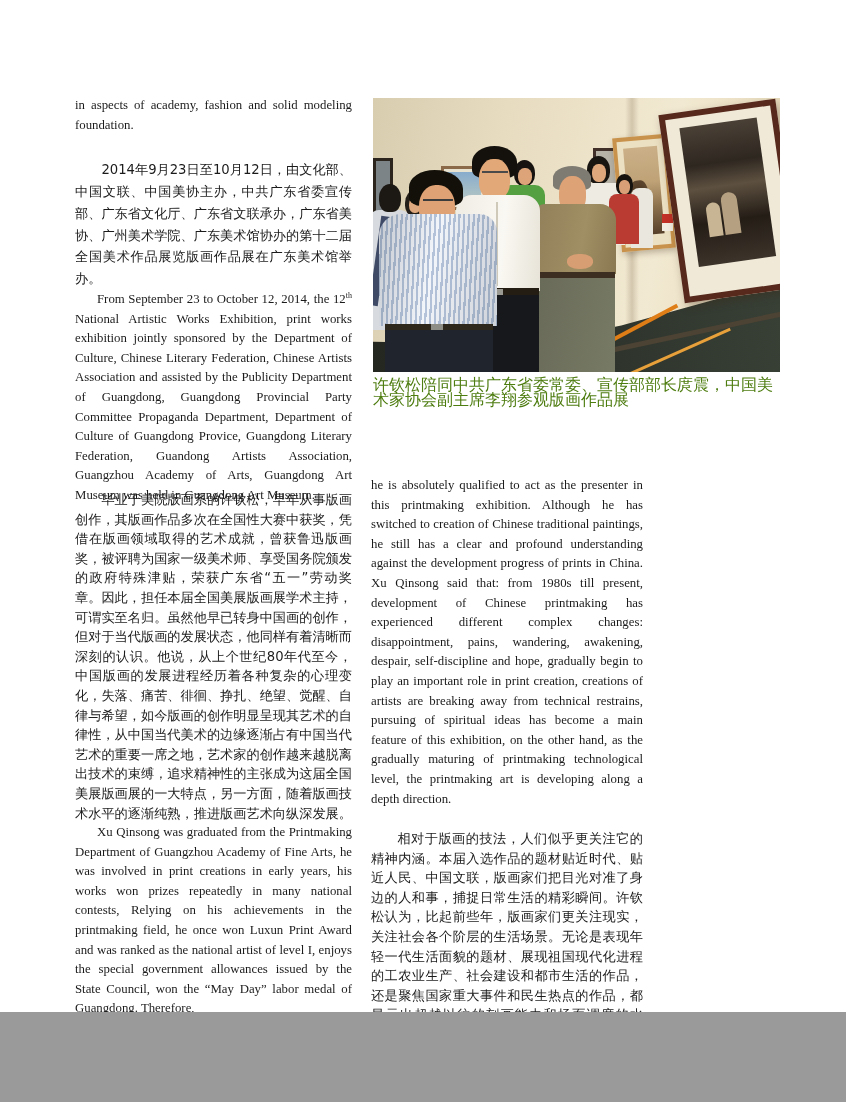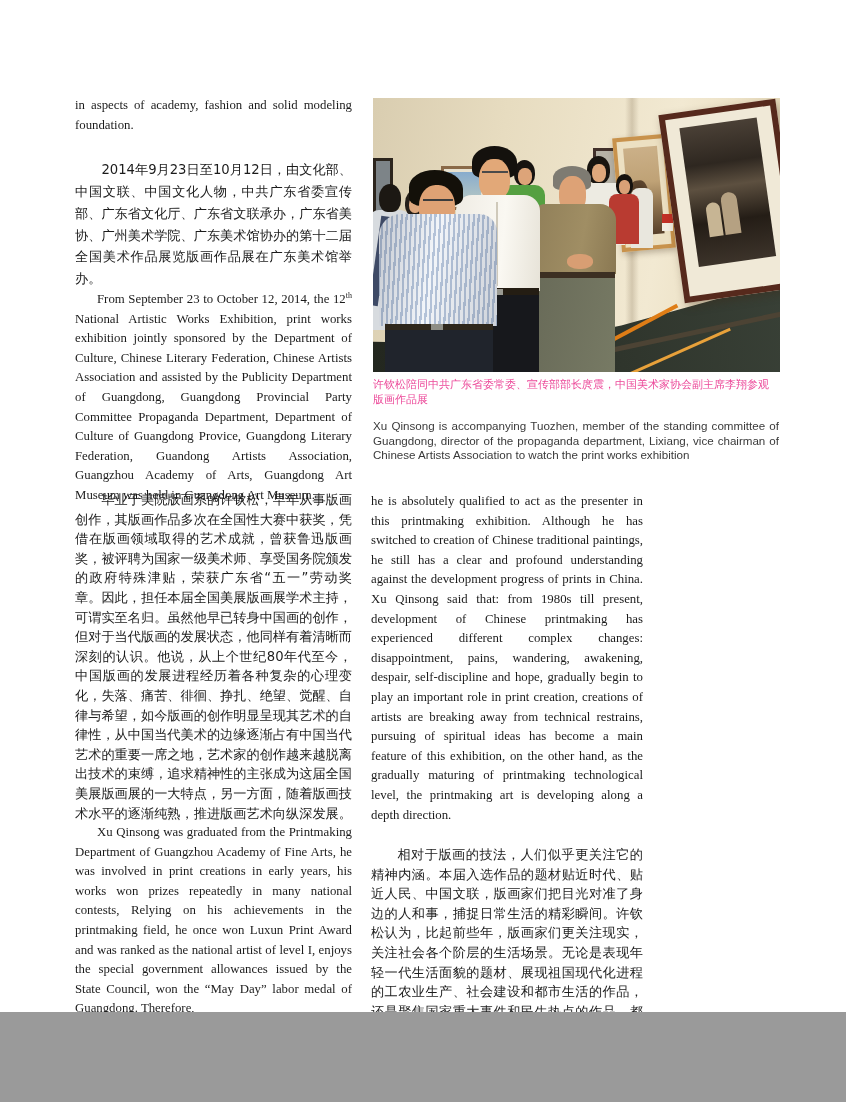--- a/index.html
+++ b/index.html
@@ -13,21 +13,21 @@
   .col { position:absolute; }
   .en { font-family:"Liberation Serif","DejaVu Serif",serif; font-size:12.8px;
         line-height:19.6px; text-align:justify; color:#1b1b1b; }
   .cn { font-family:"DejaVu Sans","Liberation Sans",sans-serif; font-size:13.2px;
         line-height:19.6px; text-align:justify; color:#1b1b1b; }
   .cn-top { line-height:21.8px; }
   .indent-en { text-indent:22px; }
   .indent-cn { text-indent:2em; }
   #col-top-left  { left:75px;  top:96px;  width:277px; }
   #col-bot-left  { left:75px;  top:490px; width:277px; }
-  #col-bot-right { left:371px; top:492px; width:272px; }
+  #col-bot-right { left:371px; top:476px; width:272px; }
   .gap-sm { height:24px; }
   .gap-line { height:20px; }
   sup { font-size:8px; vertical-align:super; line-height:0; }
 
   
   #photo { position:absolute; left:373px; top:98px; width:407px; height:274px;
            overflow:hidden; background:#e7dcc0; }
   #photo * { position:absolute; }
   .wall { left:0; top:0; width:100%; height:100%;
           background:linear-gradient(100deg,#d9cdb0 0%,#e7dcc0 30%,#f2e9d2 68%,#e4d6b4 100%); z-index:1; }
@@ -111,38 +111,38 @@
               background:repeating-linear-gradient(93deg,#f2f5f9 0 2.6px,#b4c3d9 2.6px 4.8px); }
   .st-shade { left:6px; top:116px; width:118px; height:112px; border-radius:22px 18px 0 0; z-index:13;
               background:linear-gradient(100deg,rgba(40,50,70,.22),rgba(255,255,255,0) 45%,rgba(40,50,70,.18)); }
   .st-belt  { left:12px; top:226px; width:108px; height:6px; background:#2e271c; z-index:13; }
   .st-buckle{ left:58px; top:226px; width:12px; height:6px; background:#8e8e86; z-index:14; }
   .st-pants { left:12px; top:231px; width:108px; height:43px; background:#20242c; z-index:12; }
 
   
   #caption { position:absolute; left:373px; top:377px; width:406px;
              font-family:"Liberation Sans","DejaVu Sans",sans-serif; }
-  #caption .cap-cn { font-size:11px; line-height:15px; color:#ec4899; margin-bottom:12px; }
+  #caption .cap-cn { font-size:16px; line-height:15px; color:#4d7c0f; margin-bottom:4px; }
   #caption .cap-en { font-size:11.6px; line-height:14.6px; color:#3a3a3a; text-align:justify; }
 
   
   #footer { position:absolute; right:66px; top:1051px;
             font-family:"Liberation Sans","DejaVu Sans",sans-serif;
             font-size:11px; color:#2e2e2e; }
   #footer .pnum { font-weight:bold; margin-left:6px; font-size:11.5px; }
 </style>
 </head>
 <body>
 
 <div class="page">
 
   <div class="col" id="col-top-left">
     <p class="en">in aspects of academy, fashion  and solid  modeling foundation.</p>
     <div class="gap-sm"></div>
-    <p class="cn cn-top indent-cn">2014年9月23日至10月12日，由文化部、中国文联、中国文化人物，中共广东省委宣传部、广东省文化厅、广东省文联承办，广东省美协、广州美术学院、广东美术馆协办的第十二届全国美术作品展览版画作品展在广东美术馆举办。</p>
+    <p class="cn cn-top indent-cn">2014年9月23日至10月12日，由文化部、中国文联、中国美协主办，中共广东省委宣传部、广东省文化厅、广东省文联承办，广东省美协、广州美术学院、广东美术馆协办的第十二届全国美术作品展览版画作品展在广东美术馆举办。</p>
     <p class="en indent-en"><span>From September 23 to October 12, 2014, the 12</span><sup>th</sup><span> National Artistic Works Exhibition, print works exhibition jointly sponsored by the Department of Culture,  Chinese Literary Federation, Chinese Artists Association and assisted by the Publicity Department of Guangdong, Guangdong Provincial Party Committee Propaganda Department, Department of Culture of Guangdong Provice, Guangdong Literary Federation, Guandong Artists Association, Guangzhou Academy of Arts, Guangdong Art Museum was held in Guangdong Art Museum.</span></p>
   </div>
 
   <div id="photo">
     <div class="wall"></div>
     <div class="wall-corner"></div>
     <div class="floor"></div>
     <div class="baseboard"></div>
     <div class="floor-line1"></div>
     <div class="floor-line2"></div>
@@ -203,21 +203,20 @@
     <div class="person st-glass"></div>
     <div class="person st-body"></div>
     <div class="person st-shade"></div>
     <div class="person st-belt"></div>
     <div class="person st-buckle"></div>
     <div class="person st-pants"></div>
   </div>
 
   <div id="caption">
     <div class="cap-cn">许钦松陪同中共广东省委常委、宣传部部长庹震，中国美术家协会副主席李翔参观版画作品展</div>
-    <div class="cap-en">Xu Qinsong is accompanying Tuozhen, member of the standing committee of Guangdong, director of the propaganda department, Lixiang, vice chairman of Chinese Artists Association to watch the print works exhibition</div>
   </div>
 
   <div class="col" id="col-bot-left">
     <p class="cn indent-cn">毕业于美院版画系的许钦松，早年从事版画创作，其版画作品多次在全国性大赛中获奖，凭借在版画领域取得的艺术成就，曾获鲁迅版画奖，被评聘为国家一级美术师、享受国务院颁发的政府特殊津贴，荣获广东省“五一”劳动奖章。因此，担任本届全国美展版画展学术主持，可谓实至名归。虽然他早已转身中国画的创作，但对于当代版画的发展状态，他同样有着清晰而深刻的认识。他说，从上个世纪80年代至今，中国版画的发展进程经历着各种复杂的心理变化，失落、痛苦、徘徊、挣扎、绝望、觉醒、自律与希望，如今版画的创作明显呈现其艺术的自律性，从中国当代美术的边缘逐渐占有中国当代艺术的重要一席之地，艺术家的创作越来越脱离出技术的束缚，追求精神性的主张成为这届全国美展版画展的一大特点，另一方面，随着版画技术水平的逐渐纯熟，推进版画艺术向纵深发展。</p>
     <p class="en indent-en">Xu Qinsong was graduated from the Printmaking Department of Guangzhou Academy of Fine Arts, he was involved in print creations in early years, his works won prizes repeatedly in many national contests, Relying on his achievements in the printmaking field, he once won Luxun Print Award and was ranked as the national artist of level I, enjoys the special government allowances issued by the State Council, won the “May Day” labor medal of Guangdong. Therefore,</p>
   </div>
 
   <div class="col" id="col-bot-right">
     <p class="en">he is absolutely qualified to act as the presenter in this printmaking exhibition. Although he has switched to creation of Chinese traditional paintings, he still has a clear and profound understanding against the development progress of prints in China. Xu Qinsong said that: from 1980s till present, development of Chinese printmaking has experienced different complex changes: disappointment, pains, wandering, awakening, despair, self-discipline and hope, gradually begin to play an important role in print creation, creations of artists are breaking away from technical restrains, pursuing of spiritual ideas has become a main feature of this exhibition, on the other hand, as the gradually maturing of printmaking technological level, the printmaking art is developing along a depth direction.</p>
     <div class="gap-line"></div>

